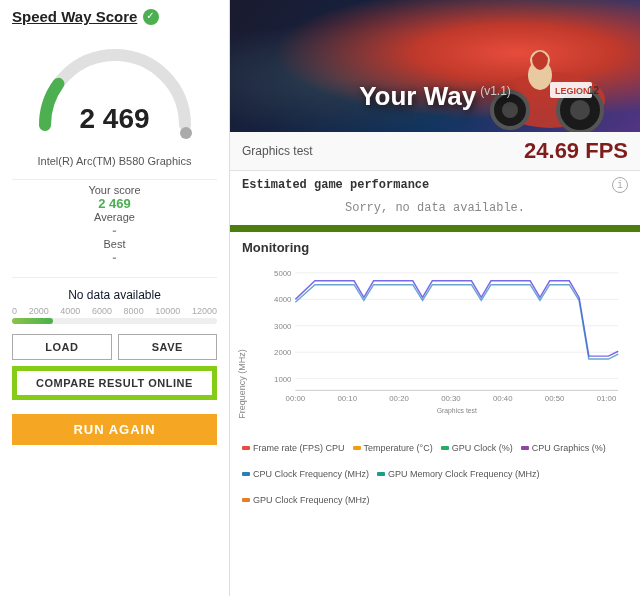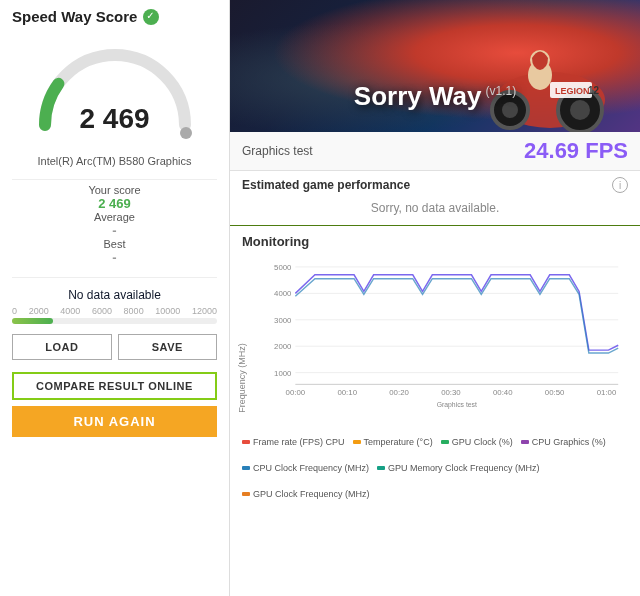--- a/index.html
+++ b/index.html
@@ -21,20 +21,21 @@
       display: flex;
       align-items: center;
       width: 100%;
       margin-bottom: 6px;
     }
 
     .header-title {
       font-size: 15px;
       font-weight: bold;
       color: #222;
+      text-decoration: underline;
     }
 
     .check-icon {
       display: inline-block;
       width: 16px;
       height: 16px;
       border-radius: 50%;
       background: #4caf50;
       margin-left: 6px;
       position: relative;
@@ -151,49 +152,49 @@
       height: 6px;
       border-radius: 3px;
       background: linear-gradient(to right, #8bc34a, #4caf50);
       width: 20%;
     }
 
     .btn-row {
       display: flex;
       width: 100%;
       gap: 6px;
-      margin-bottom: 12px;
+      margin-bottom: 6px;
       border-radius: 13px;
     }
 
     .btn-outline {
       flex: 1;
       padding: 6px 0;
       border: 1px solid #aaa;
       background: #fff;
       font-size: 11px;
       font-weight: bold;
       color: #333;
       cursor: pointer;
       text-align: center;
       letter-spacing: 0.5px;
     }
 
     .btn-compare {
       width: 100%;
       padding: 6px 0;
-      border: 2px solid #84cc16;
+      border: 5px solid #84cc16;
       background: #fff;
       font-size: 11px;
       font-weight: bold;
       color: #333;
       cursor: pointer;
       text-align: center;
       letter-spacing: 0.5px;
-      margin-bottom: 6px;
+      margin-bottom: 14px;
     }
 
     .btn-run {
       width: 100%;
       padding: 8px 0;
       background: #f5a623;
       border: none;
       font-size: 13px;
       font-weight: bold;
       color: #fff;
@@ -260,27 +261,28 @@
     }
 
     .section-fps-label {
       font-size: 12px;
       color: #555;
     }
 
     .fps-value {
       font-size: 22px;
       font-weight: bold;
-      color: #8b5cf6;
+      color: #7f1d1d;
     }
 
     .section-game-perf {
       background: #fff;
-      border-bottom: 1px solid #4d7c0f;
+      border-bottom: 7px solid #4d7c0f;
       padding: 6px 12px;
+      font-family: Liberation Mono, monospace;
     }
 
     .section-game-perf-header {
       display: flex;
       align-items: center;
       justify-content: space-between;
       margin-bottom: 4px;
     }
 
     .section-game-perf-title {
@@ -452,21 +454,21 @@
       <ellipse cx="120" cy="65" rx="12" ry="15" fill="#e8c9a0"></ellipse>
       <ellipse cx="120" cy="50" rx="10" ry="10" fill="#e8c9a0"></ellipse>
 
       <path d="M112 48 Q120 35 128 48 Q128 58 120 60 Q112 58 112 48Z" fill="#c0392b"></path>
 
       <rect x="130" y="72" width="42" height="16" fill="#fff" rx="2" opacity="0.9"></rect>
       <text x="135" y="84" font-size="9" fill="#c0392b" font-weight="bold">LEGION</text>
       <text x="168" y="84" font-size="10" fill="#333" font-weight="bold">12</text>
     </svg>
     <div class="hero-title">
-      <span>Sorry Way</span><span class="hero-version">(v1.1)</span>
+      <span>Your Way</span><span class="hero-version">(v1.1)</span>
     </div>
   </div>
 
   <div class="section-fps">
     <span class="section-fps-label">Graphics test</span>
     <span class="fps-value">24.69 FPS</span>
   </div>
 
   <div class="section-game-perf">
     <div class="section-game-perf-header">

